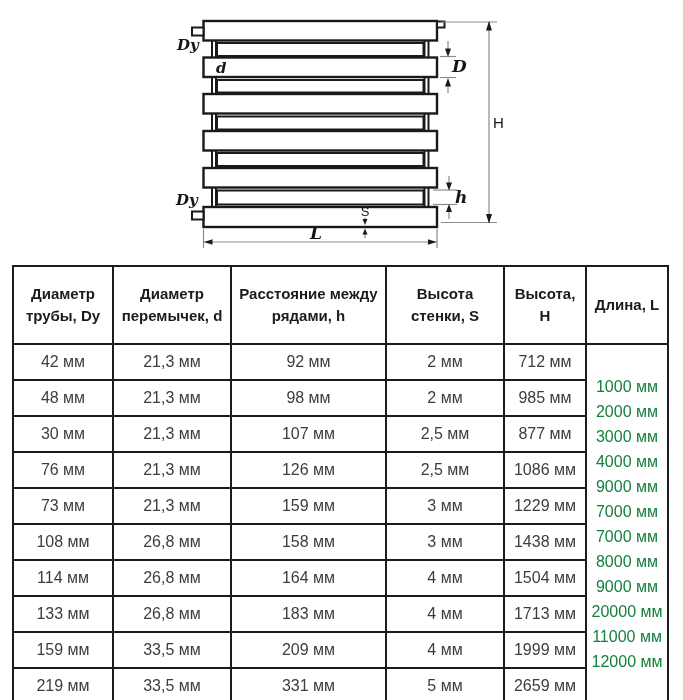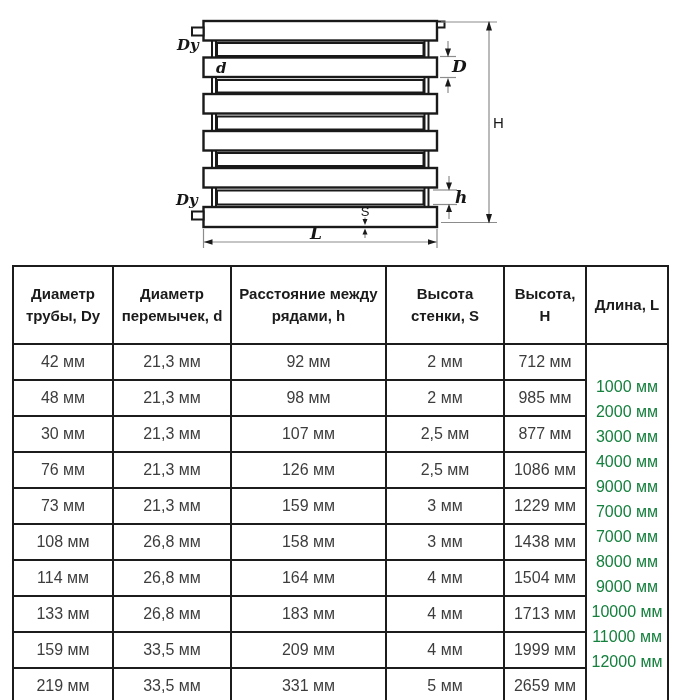--- a/index.html
+++ b/index.html
@@ -182,21 +182,21 @@
             <div class="lengths">
               <div>1000 мм</div>
               <div>2000 мм</div>
               <div>3000 мм</div>
               <div>4000 мм</div>
               <div>9000 мм</div>
               <div>7000 мм</div>
               <div>7000 мм</div>
               <div>8000 мм</div>
               <div>9000 мм</div>
-              <div>10000 мм</div>
+              <div>20000 мм</div>
               <div>11000 мм</div>
               <div>12000 мм</div>
             </div>
           </td>
         </tr>
         <tr>
           <td>48 мм</td>
           <td>21,3 мм</td>
           <td>98 мм</td>
           <td>2 мм</td>

